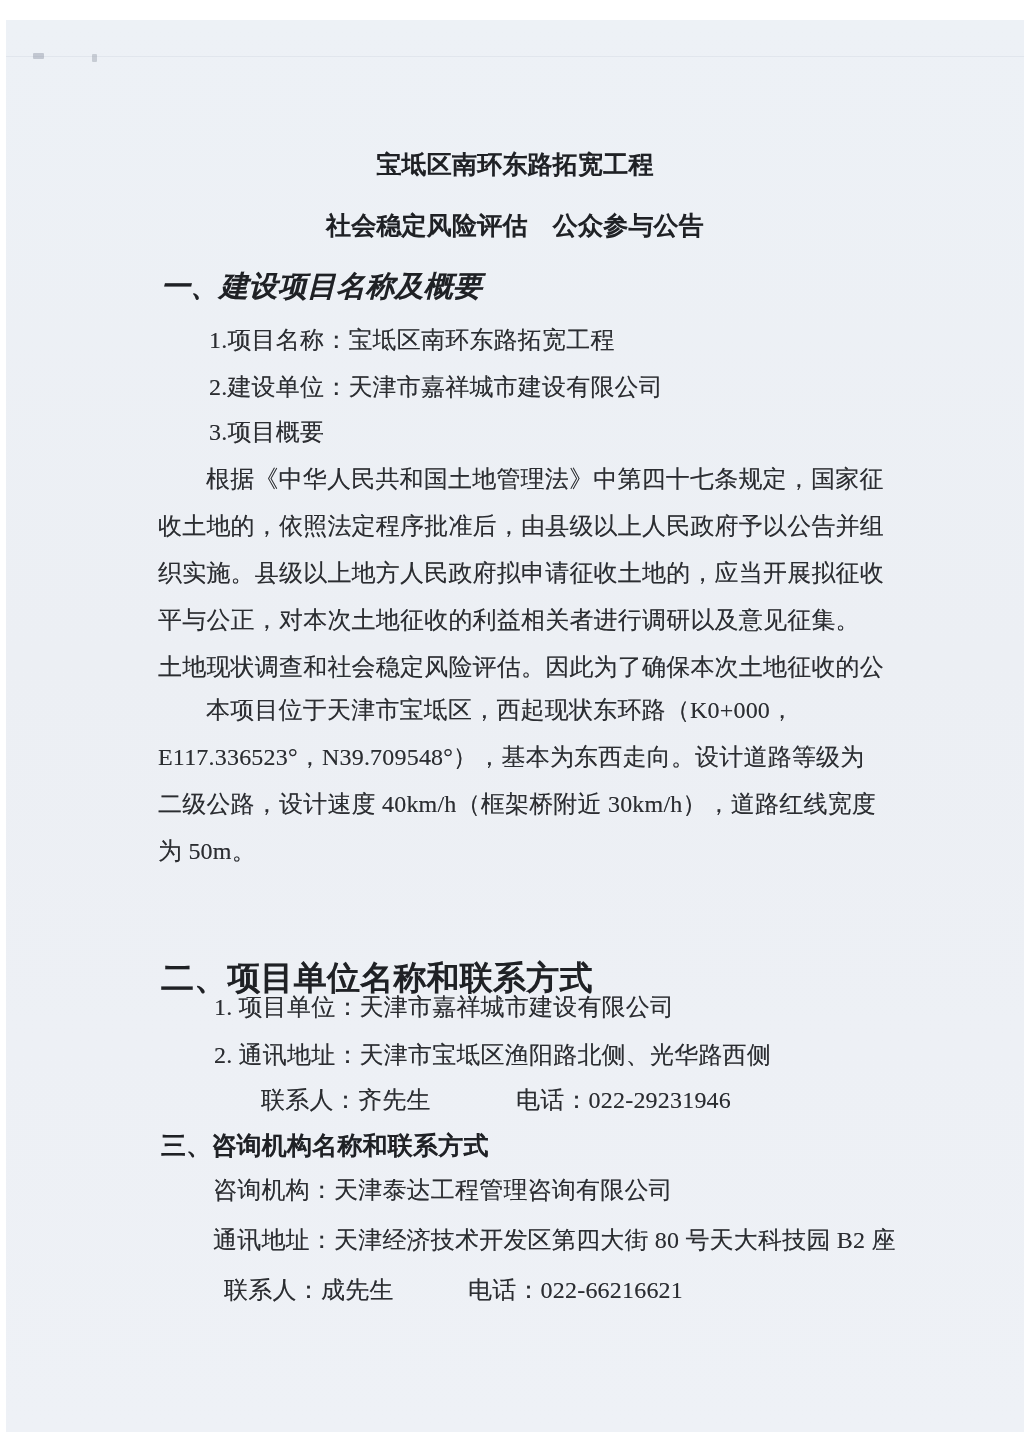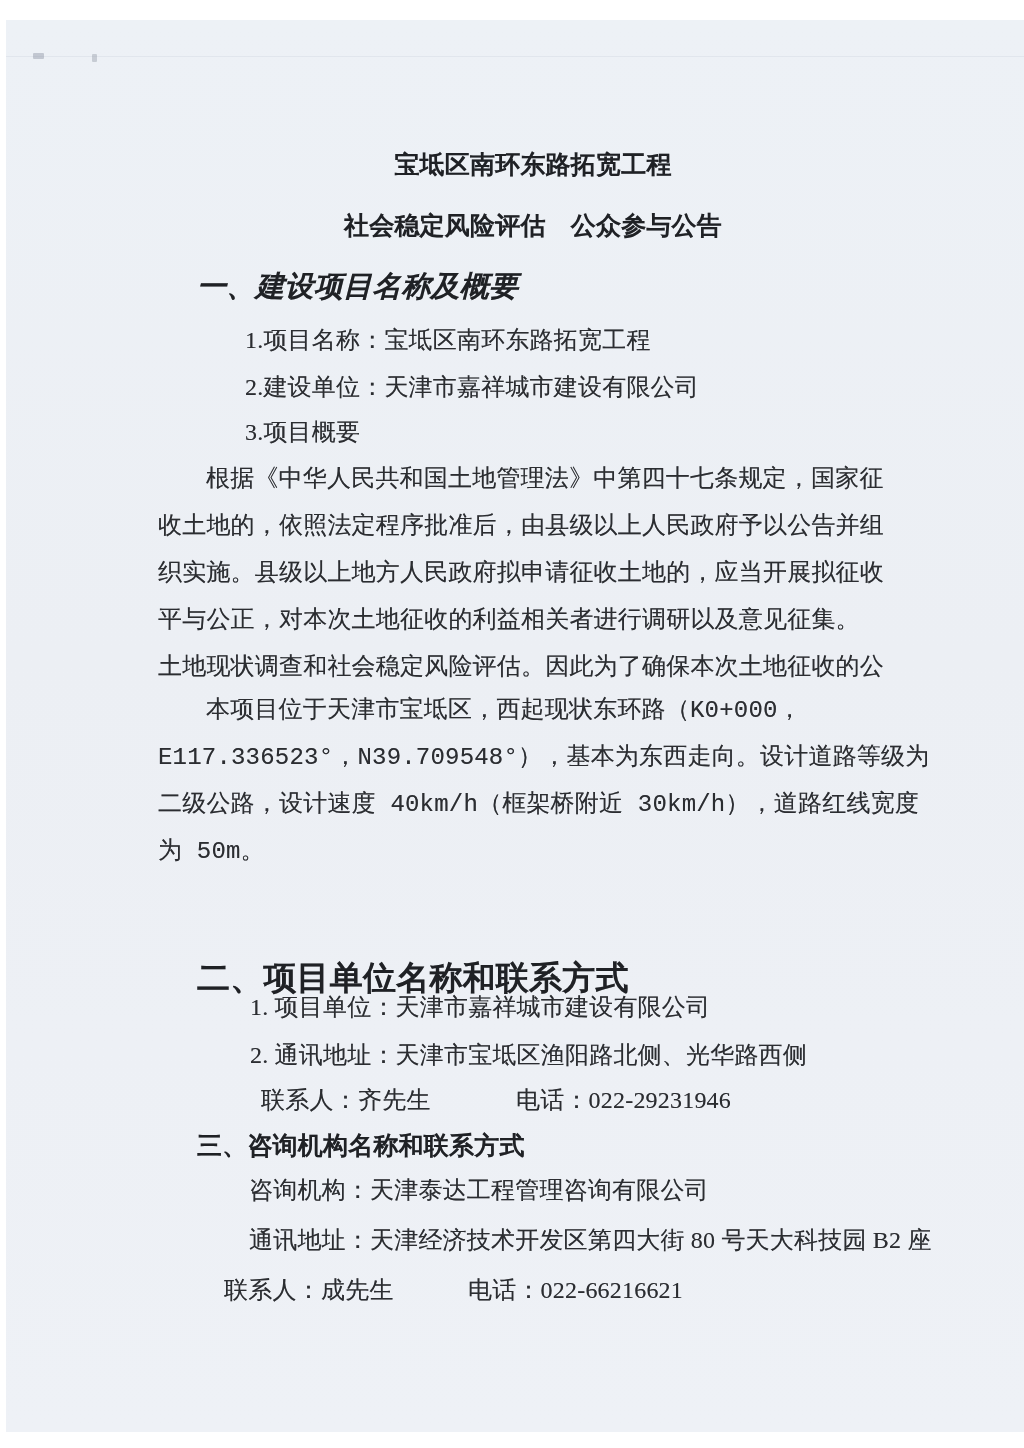--- a/index.html
+++ b/index.html
@@ -25,40 +25,38 @@
   .speck1{left:27px;top:33px;width:11px;height:6px;opacity:.45;}
   .speck2{left:86px;top:34px;width:5px;height:8px;opacity:.40;}
 
   .txt{
     position:absolute;left:0;right:0;
     color:#2b2d31;
     font-size:24px;line-height:34px;
     letter-spacing:0.2px;
     white-space:nowrap;
     text-shadow:0 0 0.5px rgba(43,45,49,0.45);
-    padding-left:36px;
   }
   .center{text-align:center;}
   .bold{font-weight:700;color:#1f2125;}
   .title1{top:128px;font-size:25px;}
   .title2{top:189px;font-size:25px;}
   .h1{top:249px;left:155px;right:auto;font-size:29px;font-style:italic;}
   .h2{top:941px;left:155px;right:auto;font-size:33px;}
   .h3{top:1109px;left:155px;right:auto;font-size:25px;}
 
   .i1{top:303px;left:203px;right:auto;}
   .i2{top:350px;left:203px;right:auto;}
   .i3{top:395px;left:203px;right:auto;}
 
   .para{
     position:absolute;left:152px;width:730px;
     color:#2b2d31;font-size:24px;line-height:47px;
     letter-spacing:0.2px;
     text-shadow:0 0 0.5px rgba(43,45,49,0.45);
-    font-family:Liberation Mono, monospace;
   }
   .para1{top:436px;}
   .para2{top:667px;}
   .para .pline{white-space:nowrap;}
   .para .indent{padding-left:48px;}
 
   .s2i1{top:970px;left:208px;right:auto;}
   .s2i2{top:1018px;left:208px;right:auto;}
   .agency{top:1153px;left:207px;right:auto;}
   .address{top:1203px;left:207px;right:auto;}

